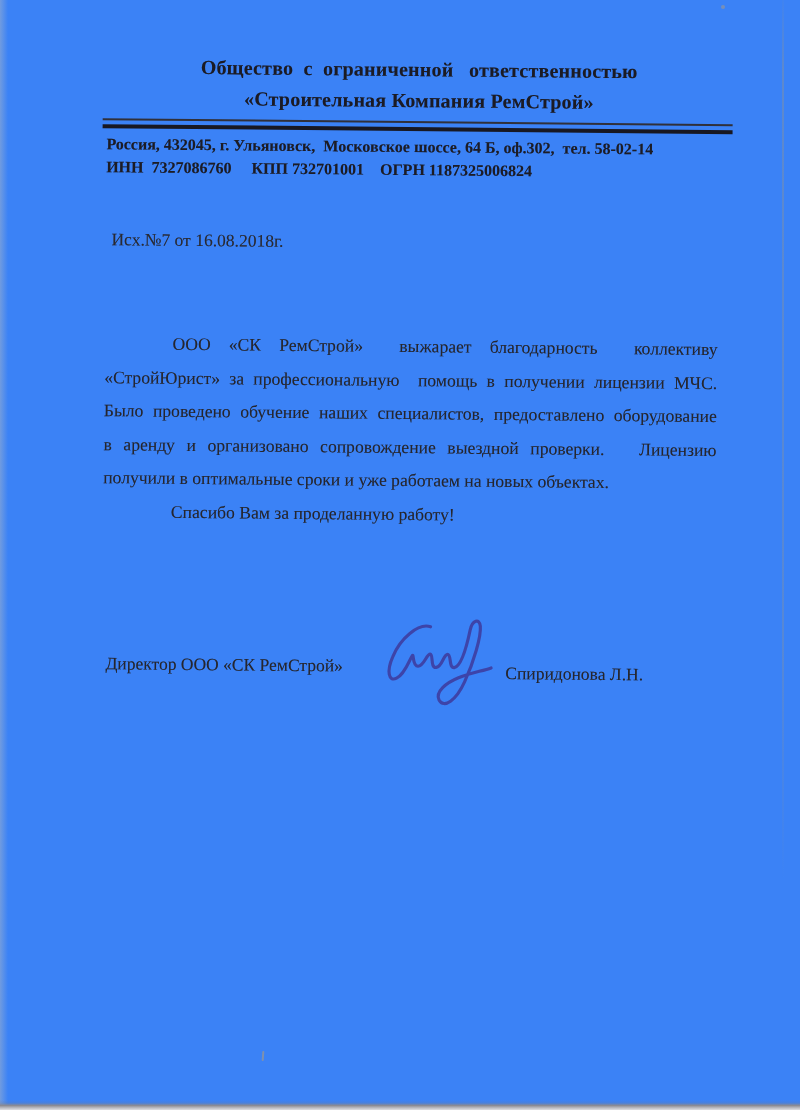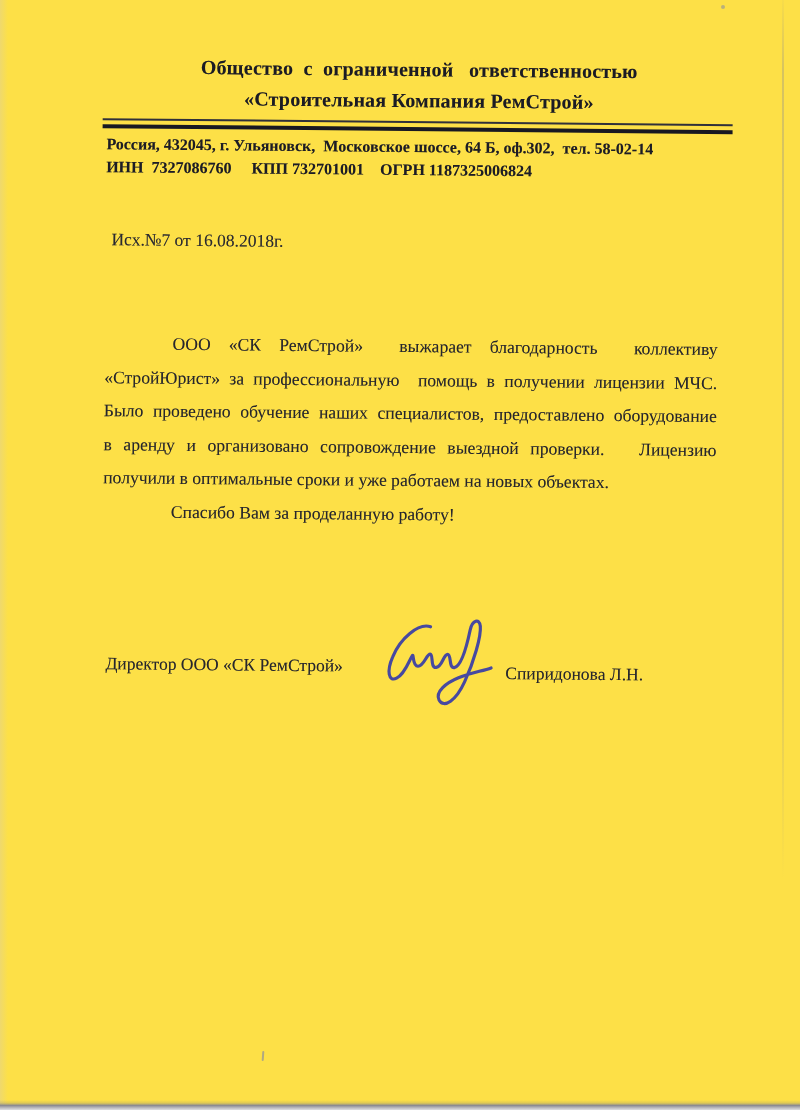--- a/index.html
+++ b/index.html
@@ -4,21 +4,21 @@
 <style>
   html, body {
     margin: 0;
     padding: 0;
     background: #ffffff;
   }
   .page {
     position: relative;
     width: 800px;
     height: 1110px;
-    background: #fde047;
+    background: #3b82f6;
     overflow: hidden;
     font-family: "Liberation Serif", "DejaVu Serif", serif;
     color: #24242b;
   }
   .scan-content {
     position: absolute;
     inset: 0;
     transform: rotate(0.55deg);
     transform-origin: 400px 400px;
   }

